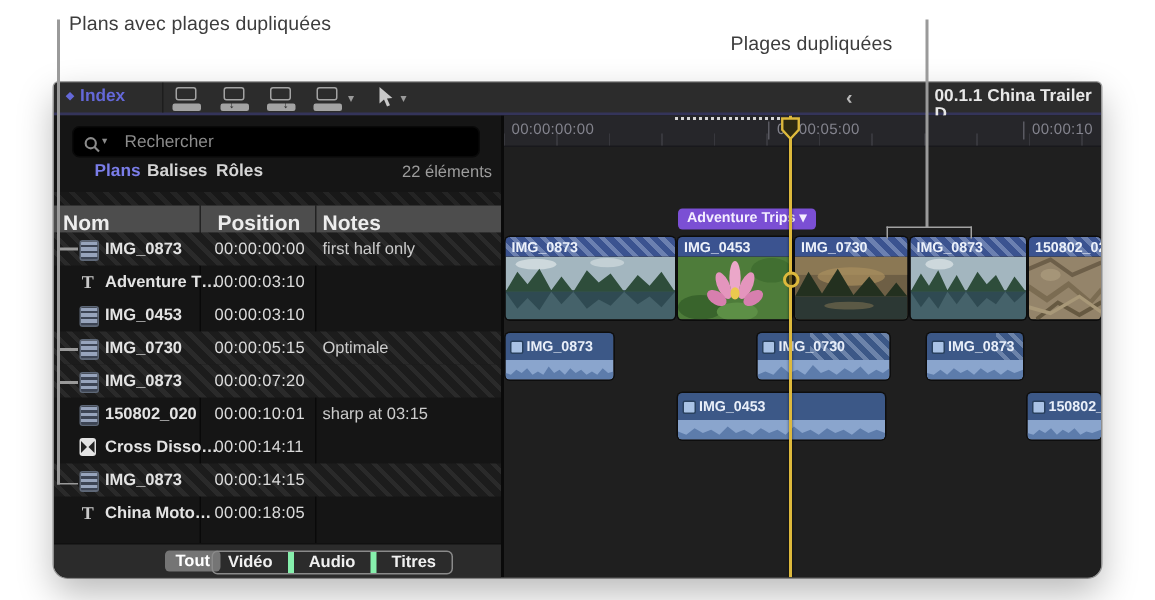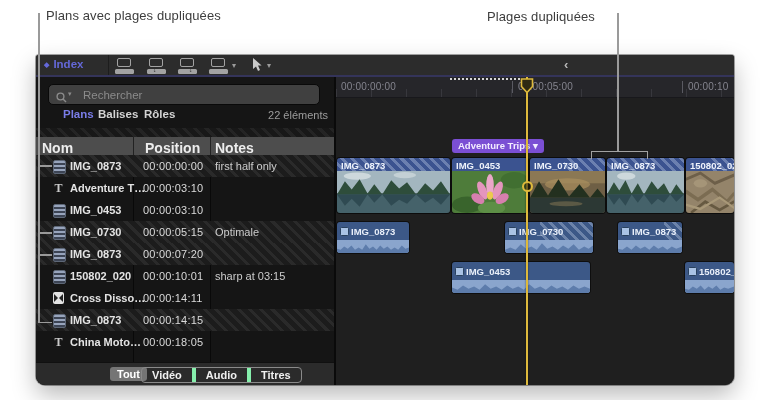--- a/index.html
+++ b/index.html
@@ -25,21 +25,21 @@
   .tb-icon{top:3px;width:20px;height:15px;}
   .tb-icon .scr{width:12px;height:7px;border:1.5px solid #a3a3a3;border-radius:2px;margin:0 auto;}
   .tb-icon .bar{width:19px;height:5px;background:#a3a3a3;border-radius:1.5px;margin:1.5px auto 0;position:relative;}
   .tb-icon .arr{position:absolute;font-size:8px;color:#2c2c2c;font-weight:bold;top:-3px;left:6px;line-height:8px;}
   .chev{color:#9a9a9a;font-size:8px;}
   .back-chev{color:#b9b9b9;font-size:13px;font-weight:bold;}
   .proj-title{color:#e8e8e8;font-size:11.5px;font-weight:bold;}
 
   
   .left-panel{left:0;top:22px;width:298px;height:308px;background:#151515;}
-  .search-box{left:12px;top:7px;width:270px;height:19px;background:#404040;border:1px solid #090909;
+  .search-box{left:12px;top:7px;width:270px;height:19px;background:#000000;border:1px solid #090909;
               border-radius:5px;}
   .search-box input{position:absolute;left:32px;top:1px;width:230px;height:15px;background:transparent;border:none;
               outline:none;color:#cfcfcf;font-size:11.5px;font-family:"Liberation Sans",sans-serif;}
   .search-box input::placeholder{color:#8b8b8b;}
   .search-glyph{left:7px;top:3.5px;}
   .search-chev{left:19px;top:5px;font-size:7px;color:#8b8b8b;}
   .tab{top:31px;font-size:11.5px;font-weight:bold;color:#d4d4d4;cursor:default;}
   .tab.active{color:#7a7de8;}
   .count-label{top:32px;right:6px;font-size:11px;color:#9c9c9c;}
   .hatch-strip{left:0;top:51px;width:298px;height:9px;
@@ -113,21 +113,21 @@
   .playhead-marker{left:184px;top:1px;}
   .playhead-dot{left:186px;top:104px;width:7px;height:7px;border:2px solid #ddb93c;border-radius:50%;
       background:rgba(40,34,10,.6);}
 </style>
 </head>
 <body>
 
 <div class="stage">
 
   <div class="abs callout-label" style="left:46px;top:8px;">Plans avec plages dupliquées</div>
-  <div class="abs callout-label" style="left:487px;top:9px;">Plages dupliquées</div>
+  <div class="abs callout-label" style="left:487px;top:21px;">Plages dupliquées</div>
   <div class="abs cl-line" style="left:38px;top:13px;width:1.5px;height:310px;z-index:30;"></div>
   <div class="abs cl-line" style="left:38px;top:165px;width:14px;height:1.5px;z-index:30;"></div>
   <div class="abs cl-line" style="left:38px;top:232px;width:14px;height:1.5px;z-index:30;"></div>
   <div class="abs cl-line" style="left:38px;top:254px;width:14px;height:1.5px;z-index:30;"></div>
   <div class="abs cl-line" style="left:38px;top:321.5px;width:14px;height:1.5px;z-index:30;"></div>
   <div class="abs cl-line" style="left:617px;top:13px;width:1.5px;height:139px;z-index:30;"></div>
   <div class="abs bracket" style="left:591px;top:151px;width:55px;height:7px;z-index:30;"></div>
 
   <div class="abs window">
 
@@ -156,20 +156,21 @@
         </div>
       <div class="abs chev" style="left:196px;top:6px;">▾</div>
       <div class="abs" style="left:216px;top:3px;">
         <svg width="11" height="14" viewBox="0 0 11 14">
             <path d="M1,0 L1,11 L4,8.4 L6,13 L8,12.1 L6,7.6 L9.6,7.4 Z" fill="#c9c9c9"></path>
           </svg>
       </div>
       <div class="abs chev" style="left:231px;top:6px;">▾</div>
       <div class="abs back-chev" style="left:528px;top:2px;">‹</div>
       <div class="abs tb-sep" style="left:581px;"></div>
+      <div class="abs proj-title" style="left:587px;top:3px;">00.1.1 China Trailer D</div>
     </div>
 
     <div class="abs left-panel">
 
       <div class="abs search-box">
         <span class="abs search-glyph">
           <svg width="11" height="11" viewBox="0 0 11 11">
               <circle cx="4.5" cy="4.5" r="3.4" fill="none" stroke="#8b8b8b" stroke-width="1.4"></circle>
               <line x1="7" y1="7" x2="10" y2="10" stroke="#8b8b8b" stroke-width="1.4"></line>
             </svg>

